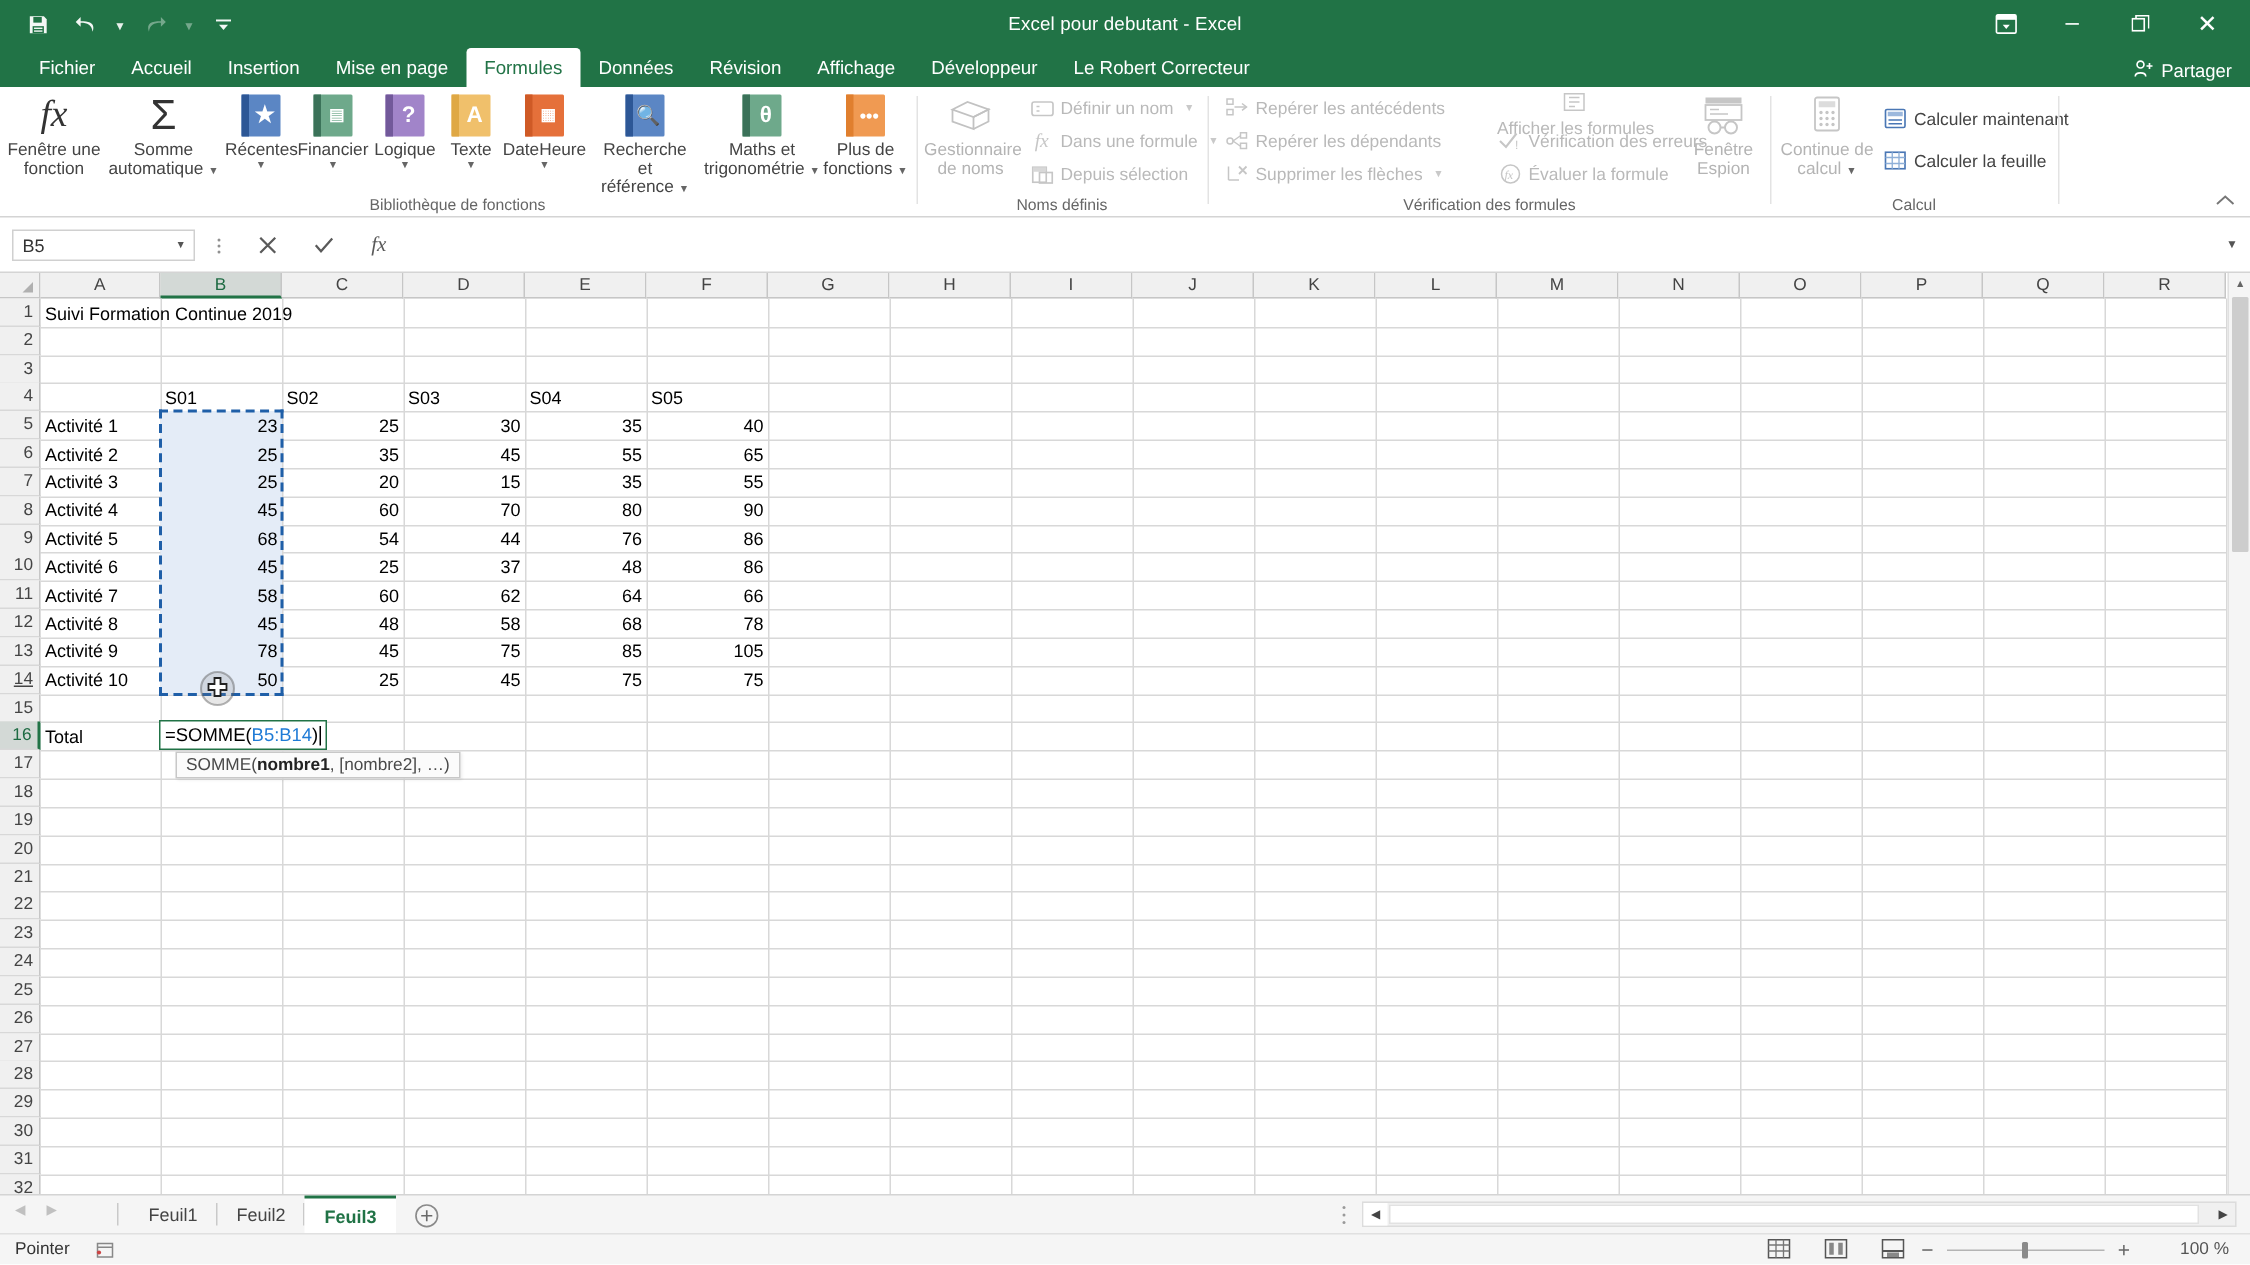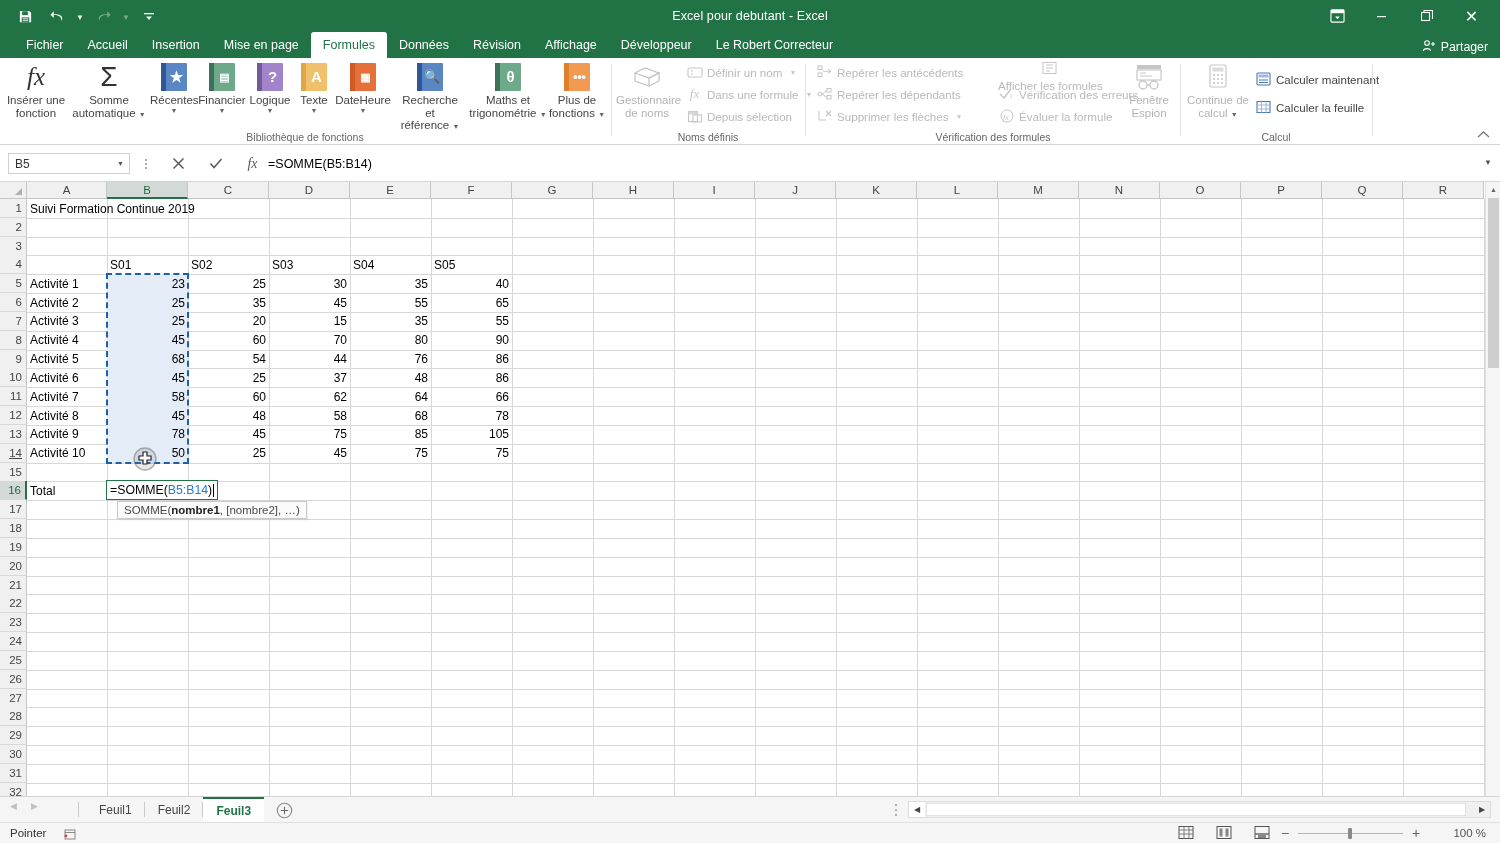--- a/index.html
+++ b/index.html
@@ -315,21 +315,21 @@
   </div>
 
   <div class="ribbon">
 
     <div class="rgroup" style="left:0; width:610px;">
 
       <div class="bigbtn" style="left:4px; width:64px;">
         <span class="gicon">
           <span style="font-family:'Liberation Serif',serif; font-style:italic; font-size:25px; color:#333;">fx</span>
         </span>
-        <span class="glabel">Insérer une</span>
+        <span class="glabel">Fenêtre une</span>
         <span class="glabel">fonction</span>
       </div>
 
       <div class="bigbtn" style="left:72px; width:74px;">
         <span class="gicon">
           <span style="font-size:28px; color:#333; line-height:28px;">Σ</span>
         </span>
         <span class="glabel">Somme</span>
         <span class="glabel"><span>automatique</span> <span class="caretdown">▼</span></span>
       </div>
@@ -619,23 +619,20 @@
       <svg width="13" height="13" viewBox="0 0 13 13">
           <path d="M1.5 1.5 L11.5 11.5 M11.5 1.5 L1.5 11.5" stroke="#5a5a5a" stroke-width="1.5"></path>
         </svg>
     </div>
     <div class="fbtn">
       <svg width="14" height="13" viewBox="0 0 14 13">
           <path d="M1.5 6.5 L5 10.5 L12.5 2" fill="none" stroke="#5a5a5a" stroke-width="1.5"></path>
         </svg>
     </div>
     <div class="fbtn fx">fx</div>
-  </div>
-  <div class="finput">
-    <span>=SOMME(B5:B14)</span>
   </div>
   <div class="fbar-caret">▼</div>
 
   <div class="gridwrap">
     <div class="corner"></div>
     <div id="colhdrs">
         <div class="colhdr" style="left: 27px; width: 80px;">A</div>
         <div class="colhdr sel" style="left: 107px; width: 81px;">B</div>
         <div class="colhdr" style="left: 188px; width: 81px;">C</div>
         <div class="colhdr" style="left: 269px; width: 81px;">D</div>

